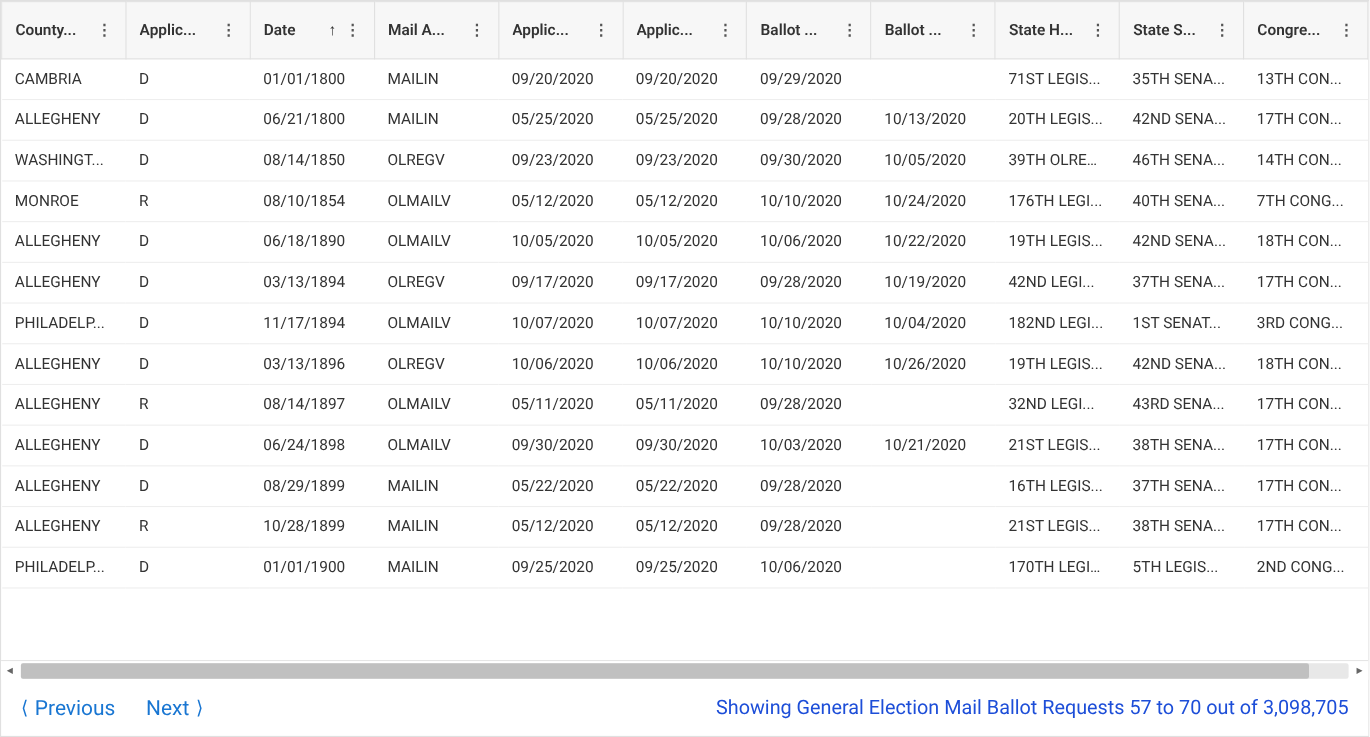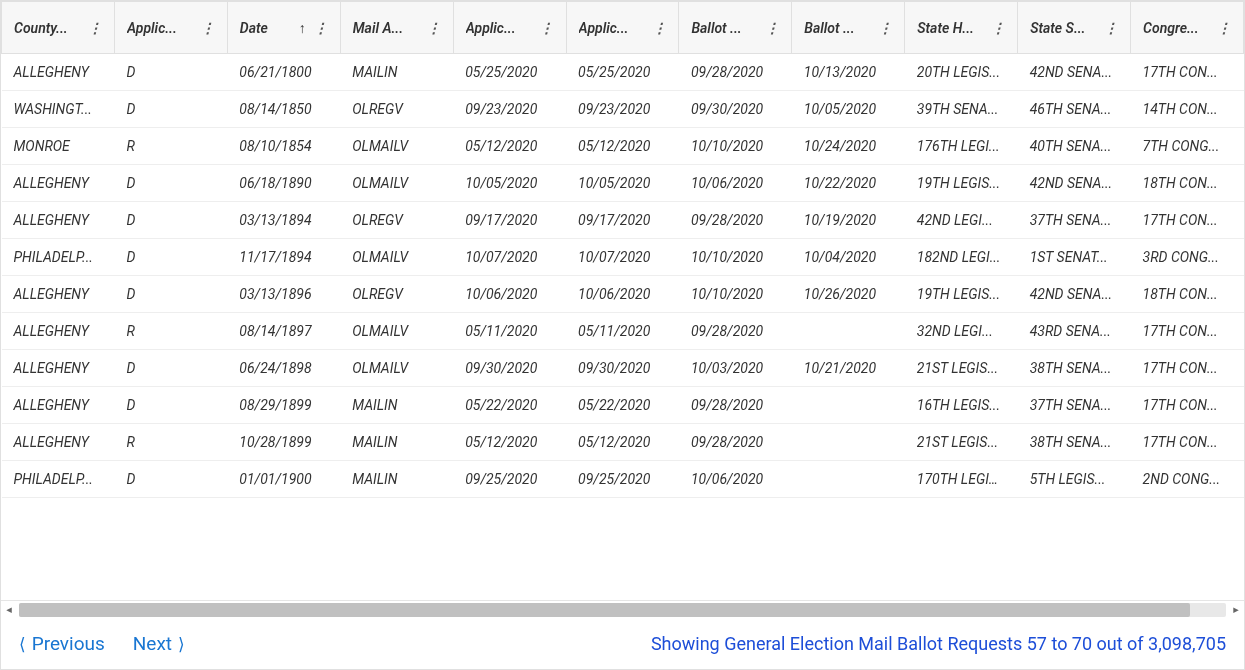--- a/index.html
+++ b/index.html
@@ -1,18 +1,18 @@
 <!DOCTYPE html>
 <html><head>
 <meta charset="utf-8">
 <style>
 * { margin:0; padding:0; box-sizing:border-box; }
 body { font-family:-apple-system,BlinkMacSystemFont,"Segoe UI",Roboto,sans-serif; font-size:14px; color:#333; background:#fff; }
 .container { width:1245px; height:670px; display:flex; flex-direction:column; border:1px solid #e0e0e0; }
-.table-wrap { flex:1; overflow:auto;font-style:italic; }
+.table-wrap { flex:1; overflow:auto; }
 table { width:100%; border-collapse:collapse; }
 th { background:#f7f7f7; border:1px solid #e0e0e0; padding:0; height:52px; font-weight:600; text-align:left; font-size:14px; color:#333; }
 .th-inner { display:flex; align-items:center; justify-content:space-between; padding:0 10px 0 12px; height:100%; }
 .th-label { white-space:nowrap; overflow:hidden; text-overflow:ellipsis; flex:0 1 auto; }
 .th-icons { display:flex; align-items:center; gap:6px; flex:0 0 auto; margin-left:6px; }
 .sort-arrow { display:inline-block; font-size:14px; color:#333; }
 .menu-btn { display:inline-flex; align-items:center; justify-content:center; width:18px; height:18px; cursor:pointer; color:#555; }
 td { border-bottom:1px solid #eee; padding:0 12px; height:37px; font-size:14px; color:#333; white-space:nowrap; overflow:hidden; text-overflow:ellipsis; max-width:0; }
 .hscroll { height:18px; background:#fff; display:flex; align-items:center; border-top:1px solid #e5e5e5; }
 .hscroll-chevron { width:16px; height:16px; display:flex; align-items:center; justify-content:center; color:#666; font-size:11px; cursor:pointer; }
@@ -120,20 +120,33 @@
                 <span class="th-label">Congre...</span>
                 <span class="th-icons">
                   <span class="menu-btn">⋮</span>
                 </span>
               </div>
             </th>
           </tr>
       </thead>
       <tbody id="table-body">
           <tr>
+            <td class="c0">CAMBRIA</td>
+            <td class="c1">D</td>
+            <td class="c2">01/01/1800</td>
+            <td class="c3">MAILIN</td>
+            <td class="c4">09/20/2020</td>
+            <td class="c5">09/20/2020</td>
+            <td class="c6">09/29/2020</td>
+            <td class="c7"></td>
+            <td class="c8">71ST LEGIS...</td>
+            <td class="c9">35TH SENA...</td>
+            <td class="c10">13TH CON...</td>
+          </tr>
+          <tr>
             <td class="c0">ALLEGHENY</td>
             <td class="c1">D</td>
             <td class="c2">06/21/1800</td>
             <td class="c3">MAILIN</td>
             <td class="c4">05/25/2020</td>
             <td class="c5">05/25/2020</td>
             <td class="c6">09/28/2020</td>
             <td class="c7">10/13/2020</td>
             <td class="c8">20TH LEGIS...</td>
             <td class="c9">42ND SENA...</td>
@@ -141,21 +154,21 @@
           </tr>
           <tr>
             <td class="c0">WASHINGT...</td>
             <td class="c1">D</td>
             <td class="c2">08/14/1850</td>
             <td class="c3">OLREGV</td>
             <td class="c4">09/23/2020</td>
             <td class="c5">09/23/2020</td>
             <td class="c6">09/30/2020</td>
             <td class="c7">10/05/2020</td>
-            <td class="c8">39TH SENA...</td>
+            <td class="c8">39TH OLREGV...</td>
             <td class="c9">46TH SENA...</td>
             <td class="c10">14TH CON...</td>
           </tr>
           <tr>
             <td class="c0">MONROE</td>
             <td class="c1">R</td>
             <td class="c2">08/10/1854</td>
             <td class="c3">OLMAILV</td>
             <td class="c4">05/12/2020</td>
             <td class="c5">05/12/2020</td>

